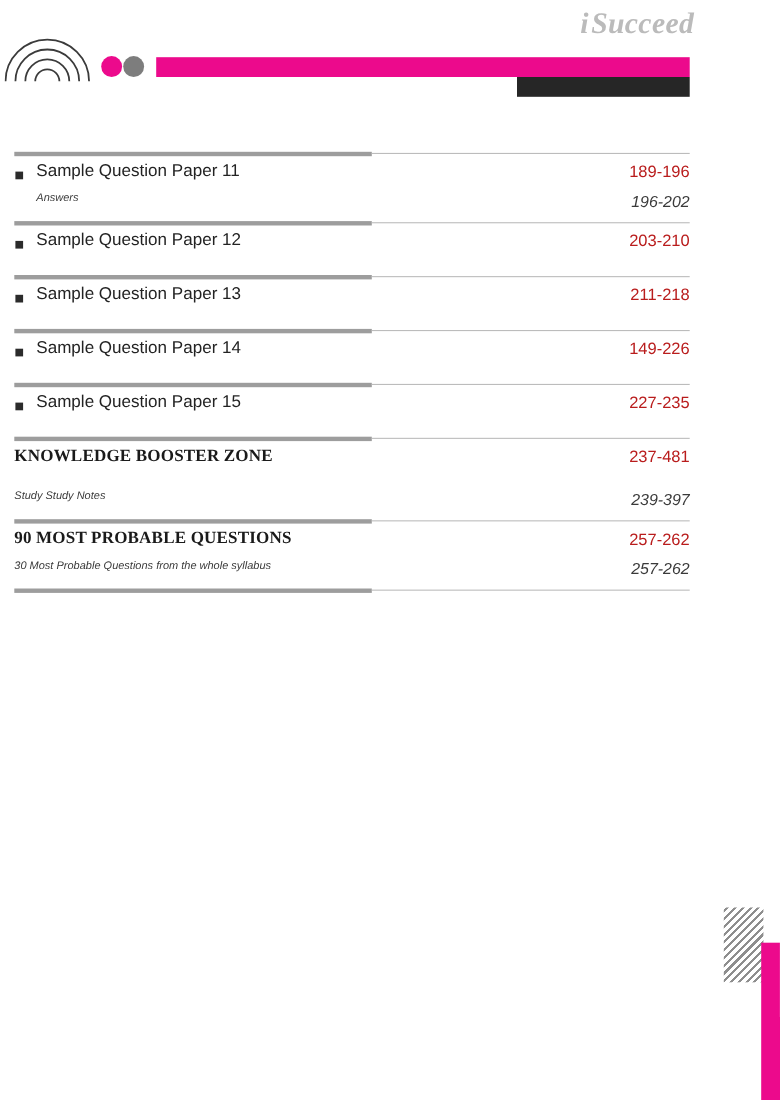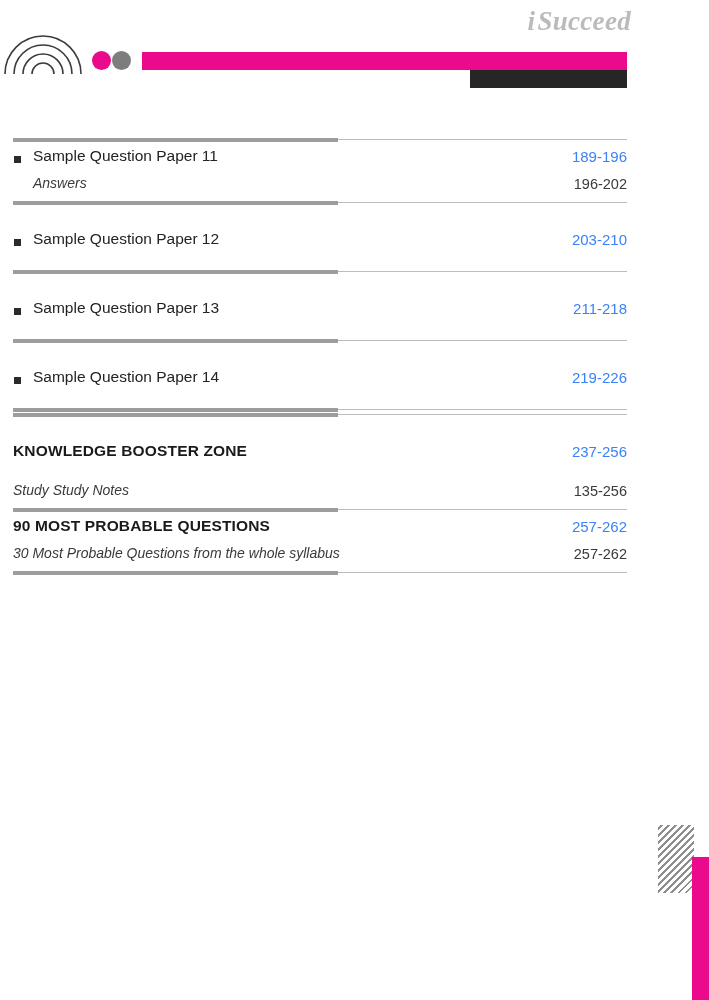--- a/index.html
+++ b/index.html
@@ -127,52 +127,54 @@
     font-size: 15.5px;
     color: #232323;
     white-space: nowrap;
   }
   .title.heading {
     left: 13px;
     font-weight: bold;
     font-size: 15.5px;
     letter-spacing: 0.15px;
     color: #1a1a1a;
+    font-family: Liberation Serif, serif;
   }
   .subtitle {
     position: absolute;
     left: 33px;
     top: 0px;
-    font-size: 14px;
+    font-size: 10px;
     font-style: italic;
     color: #3a3a3a;
     white-space: nowrap;
   }
   .subtitle.heading-sub {
     left: 13px;
   }
   .pages {
     position: absolute;
     right: 82px;
     top: 5px;
     font-size: 15px;
-    color: #3b82f6;
+    color: #b91c1c;
     white-space: nowrap;
   }
   .pages-sub {
     position: absolute;
     right: 82px;
     top: 1px;
     font-size: 14.5px;
+    font-style: italic;
     color: #3a3a3a;
     white-space: nowrap;
   }
 
   
-  .gap-main  { height: 44px; margin-top: 20px; }
+  .gap-main  { height: 44px; }
 
   
   .hatch-block {
     position: absolute;
     left: 658px;
     top: 825px;
     width: 36px;
     height: 68px;
     background-image: repeating-linear-gradient(
         -45deg,
@@ -255,41 +257,48 @@
   </div>
 
   <div class="rule">
     <div class="thick"></div>
     <div class="thin"></div>
   </div>
   <div class="row">
     <div class="row-main gap-main">
       <div class="bullet"></div>
       <div class="title">Sample Question Paper 14</div>
-      <div class="pages">219-226</div>
-    </div>
-  </div>
-
-  <div class="rule">
-    <div class="thick"></div>
-    <div class="thin"></div>
+      <div class="pages">149-226</div>
+    </div>
+  </div>
+
+  <div class="rule">
+    <div class="thick"></div>
+    <div class="thin"></div>
+  </div>
+  <div class="row">
+    <div class="row-main gap-main">
+      <div class="bullet"></div>
+      <div class="title">Sample Question Paper 15</div>
+      <div class="pages">227-235</div>
+    </div>
   </div>
 
   <div class="rule">
     <div class="thick"></div>
     <div class="thin"></div>
   </div>
   <div class="row">
     <div class="row-main gap-main">
       <div class="title heading">KNOWLEDGE BOOSTER ZONE</div>
-      <div class="pages">237-256</div>
+      <div class="pages">237-481</div>
     </div>
     <div class="row-sub">
       <div class="subtitle heading-sub">Study Study Notes</div>
-      <div class="pages-sub">135-256</div>
+      <div class="pages-sub">239-397</div>
     </div>
   </div>
 
   <div class="rule">
     <div class="thick"></div>
     <div class="thin"></div>
   </div>
   <div class="row">
     <div class="row-main">
       <div class="title heading">90 MOST PROBABLE QUESTIONS</div>

